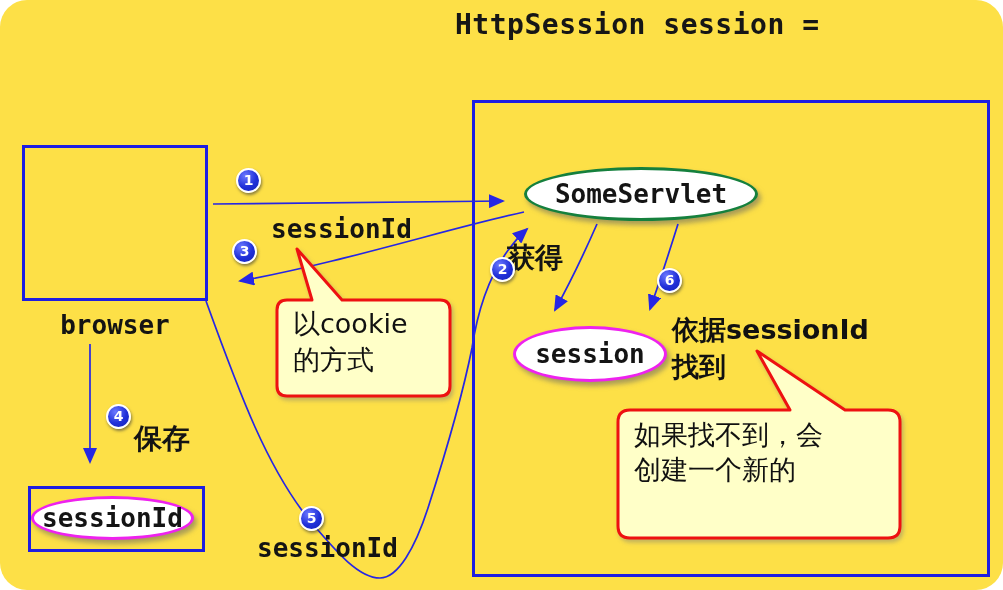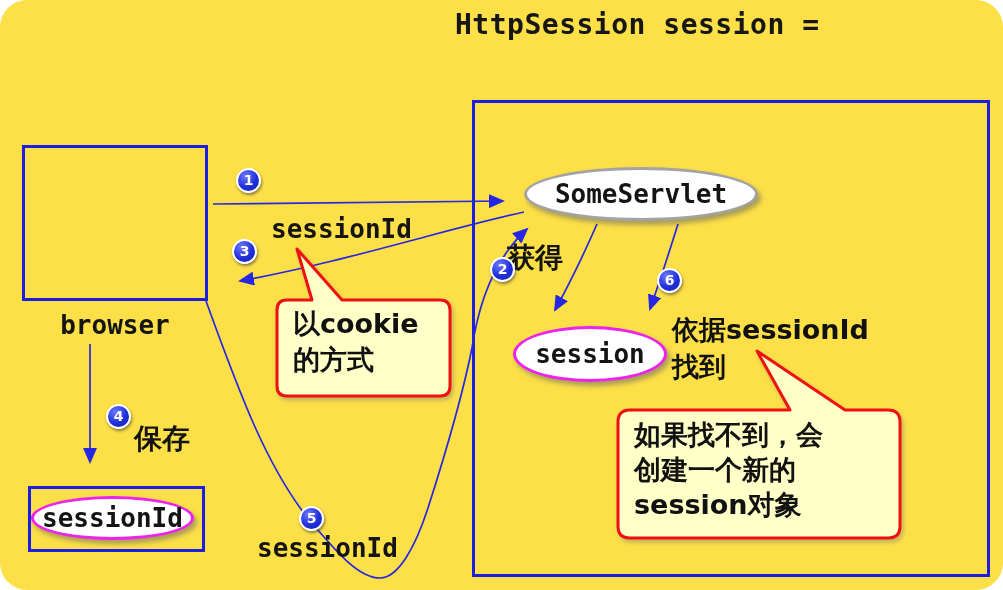--- a/index.html
+++ b/index.html
@@ -13,39 +13,39 @@
   
   .code-line{font-family:"DejaVu Sans Mono","Liberation Mono",monospace;
     font-weight:bold;font-size:28px;letter-spacing:.5px;color:#161616;white-space:pre;}
 
   
   .blue-box{border:3px solid #1e1ee0;background:transparent;}
 
   
   .ellipse{border-radius:50%;background:#ffffff;display:flex;align-items:center;justify-content:center;
     box-shadow:3px 4px 5px rgba(100,100,100,.55);}
-  .ellipse-red{border:3px solid #a3a3a3;}
+  .ellipse-red{border:3px solid #15803d;}
   .ellipse-magenta{border:3px solid #ee22ee;}
   .ellipse-label{font-family:"DejaVu Sans Mono","Liberation Mono",monospace;
     font-weight:bold;font-size:26px;color:#141414;white-space:nowrap;}
 
   
   .badge{
     width:21px;height:21px;border-radius:50%;
     background:radial-gradient(circle at 35% 28%, #6b79ff 0%, #2030d8 55%, #1322b8 100%);
     border:2px solid #ffffff;box-shadow:1px 2px 3px rgba(60,60,60,.6);
     color:#ffffff;font-weight:bold;font-size:14px;line-height:21px;text-align:center;
     font-family:"DejaVu Sans","Liberation Sans",sans-serif;
   }
 
   .plain-label{font-weight:bold;font-size:26px;color:#141414;white-space:nowrap;}
   .mono-label{font-family:"DejaVu Sans Mono","Liberation Mono",monospace;
     font-weight:bold;font-size:26px;color:#141414;white-space:nowrap;}
 
-  .callout-text{font-weight:bold;font-size:27px;color:#111111;line-height:36px;white-space:nowrap;}
+  .callout-text{font-weight:normal;font-size:27px;color:#111111;line-height:36px;white-space:nowrap;}
 
   svg{position:absolute;left:0;top:0;}
   .arrow{stroke:#2626e4;stroke-width:1.7;fill:none;}
   .bubble{fill:#ffffc8;stroke:#ee1111;stroke-width:3;stroke-linejoin:round;
     filter:drop-shadow(2px 3px 2px rgba(120,120,120,.45));}
 </style>
 </head>
 <body>
 
 <div id="diagram">
@@ -112,21 +112,20 @@
   </div>
 
   <div class="abs callout-text" style="left:293px;top:306px;">
     <div>以cookie</div>
     <div>的方式</div>
   </div>
 
   <div class="abs callout-text" style="left:634px;top:417px;line-height:35px;">
     <div>如果找不到，会</div>
     <div>创建一个新的</div>
-    <div>session对象</div>
   </div>
 
   <div class="abs badge" style="left:236px;top:168px;">1</div>
   <div class="abs badge" style="left:490px;top:257px;">2</div>
   <div class="abs badge" style="left:232px;top:239px;">3</div>
   <div class="abs badge" style="left:106px;top:404px;">4</div>
   <div class="abs badge" style="left:299px;top:506px;">5</div>
   <div class="abs badge" style="left:657px;top:268px;">6</div>
 
 </div>

